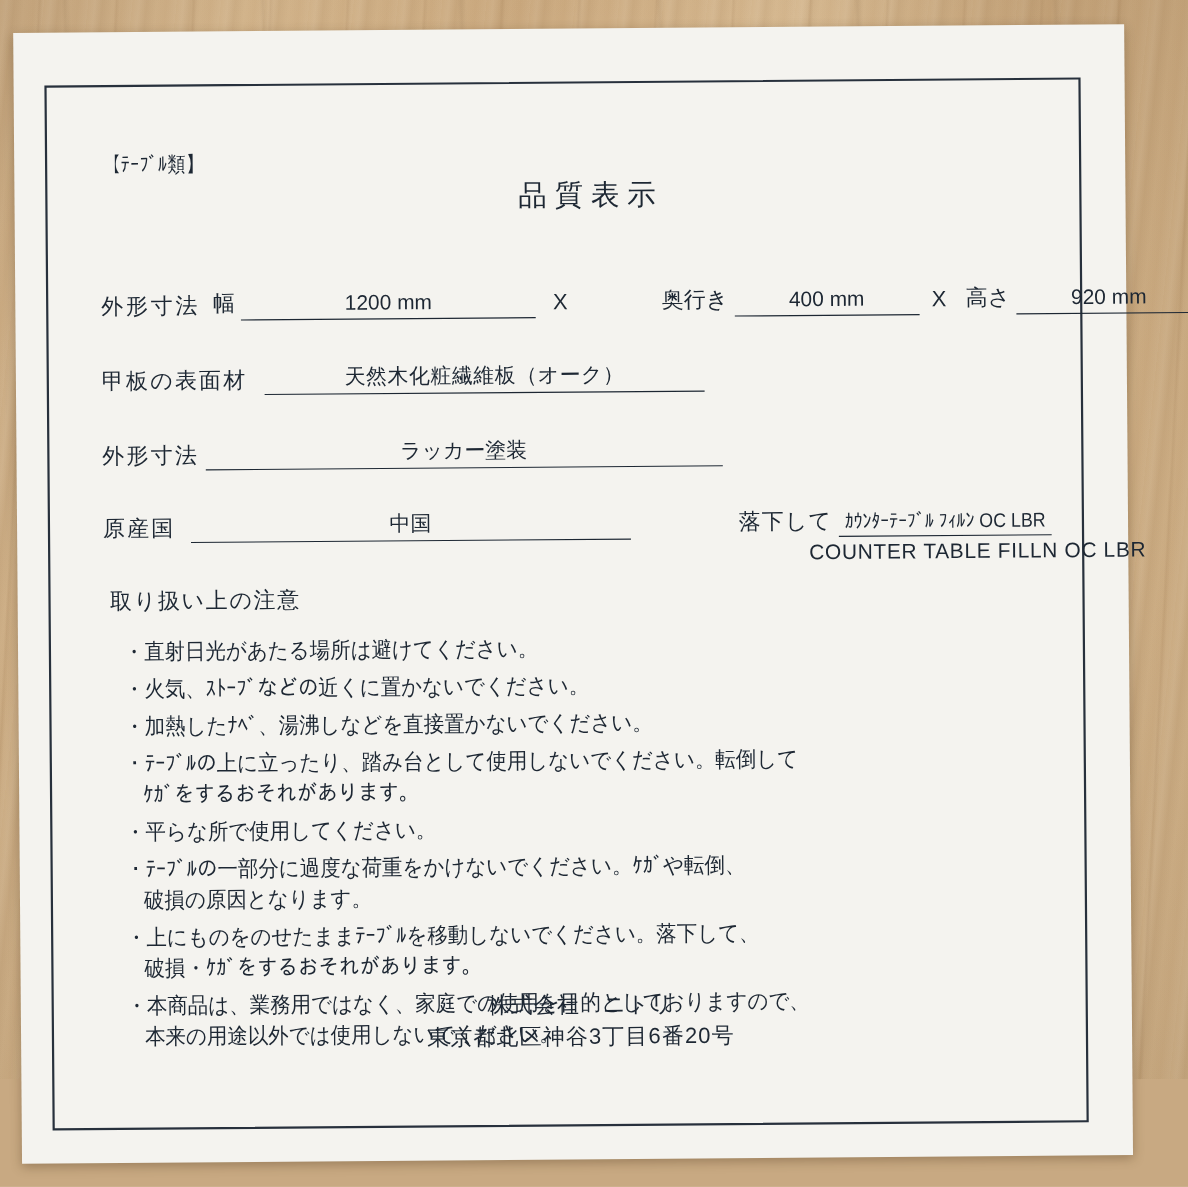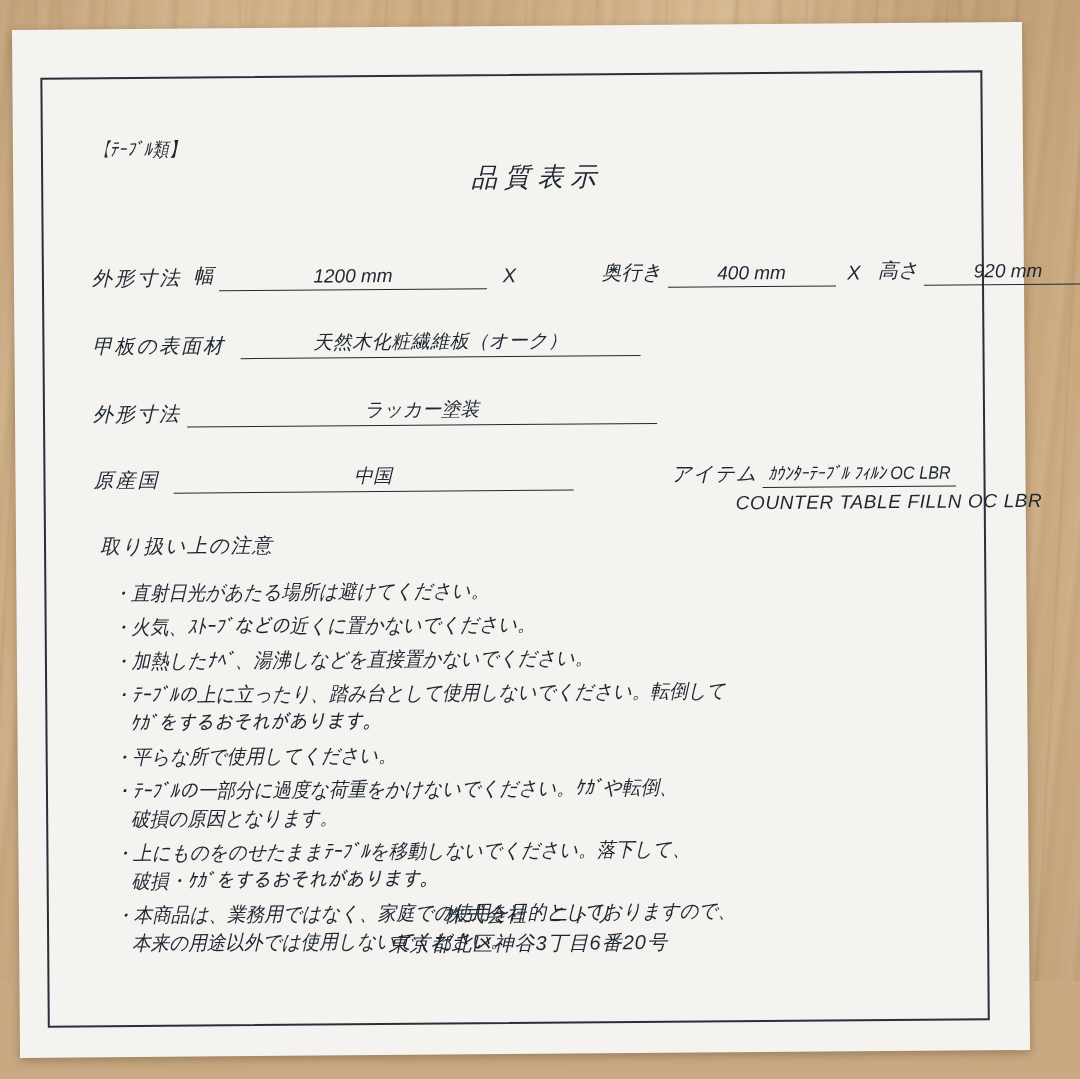--- a/index.html
+++ b/index.html
@@ -23,21 +23,20 @@
       repeating-linear-gradient(
         96deg,
         rgba(255,255,255,0.00) 0px,
         rgba(255,255,255,0.05) 6px,
         rgba(120,80,40,0.07) 13px,
         rgba(255,255,255,0.00) 22px,
         rgba(160,110,60,0.05) 31px,
         rgba(255,255,255,0.03) 40px
       ),
       linear-gradient(100deg, #cdae86 0%, #d6b88f 18%, #cbaa80 38%, #d8bb93 58%, #c9a87e 76%, #d3b58c 100%);
-    font-style: italic;
   }
   .grain {
     position: absolute;
     inset: 0;
     background:
       repeating-linear-gradient(
         93deg,
         rgba(130,90,50,0.00) 0px,
         rgba(130,90,50,0.00) 34px,
         rgba(130,90,50,0.10) 36px,
@@ -267,21 +266,21 @@
         <span class="lbl">外形寸法</span>
         <span class="ul u-finish">ラッカー塗装</span>
       </div>
 
       <div class="row" id="row-origin">
         <span class="lbl">原産国</span>
         <span class="ul u-origin" style="margin-left:8px">中国</span>
       </div>
 
       <div class="item-block">
-        <span class="item-lbl">アイテム</span>
+        <span class="item-lbl">落下して</span>
         <span class="item-jp">ｶｳﾝﾀｰﾃｰﾌﾞﾙ ﾌｨﾙﾝ OC LBR</span>
       </div>
       <div class="item-en">COUNTER TABLE FILLN OC LBR</div>
 
       <div class="caution-head">取り扱い上の注意</div>
 
       <div class="caution-list">
         <div class="ci">
           <span class="l1">・直射日光があたる場所は避けてください。</span>
         </div>

